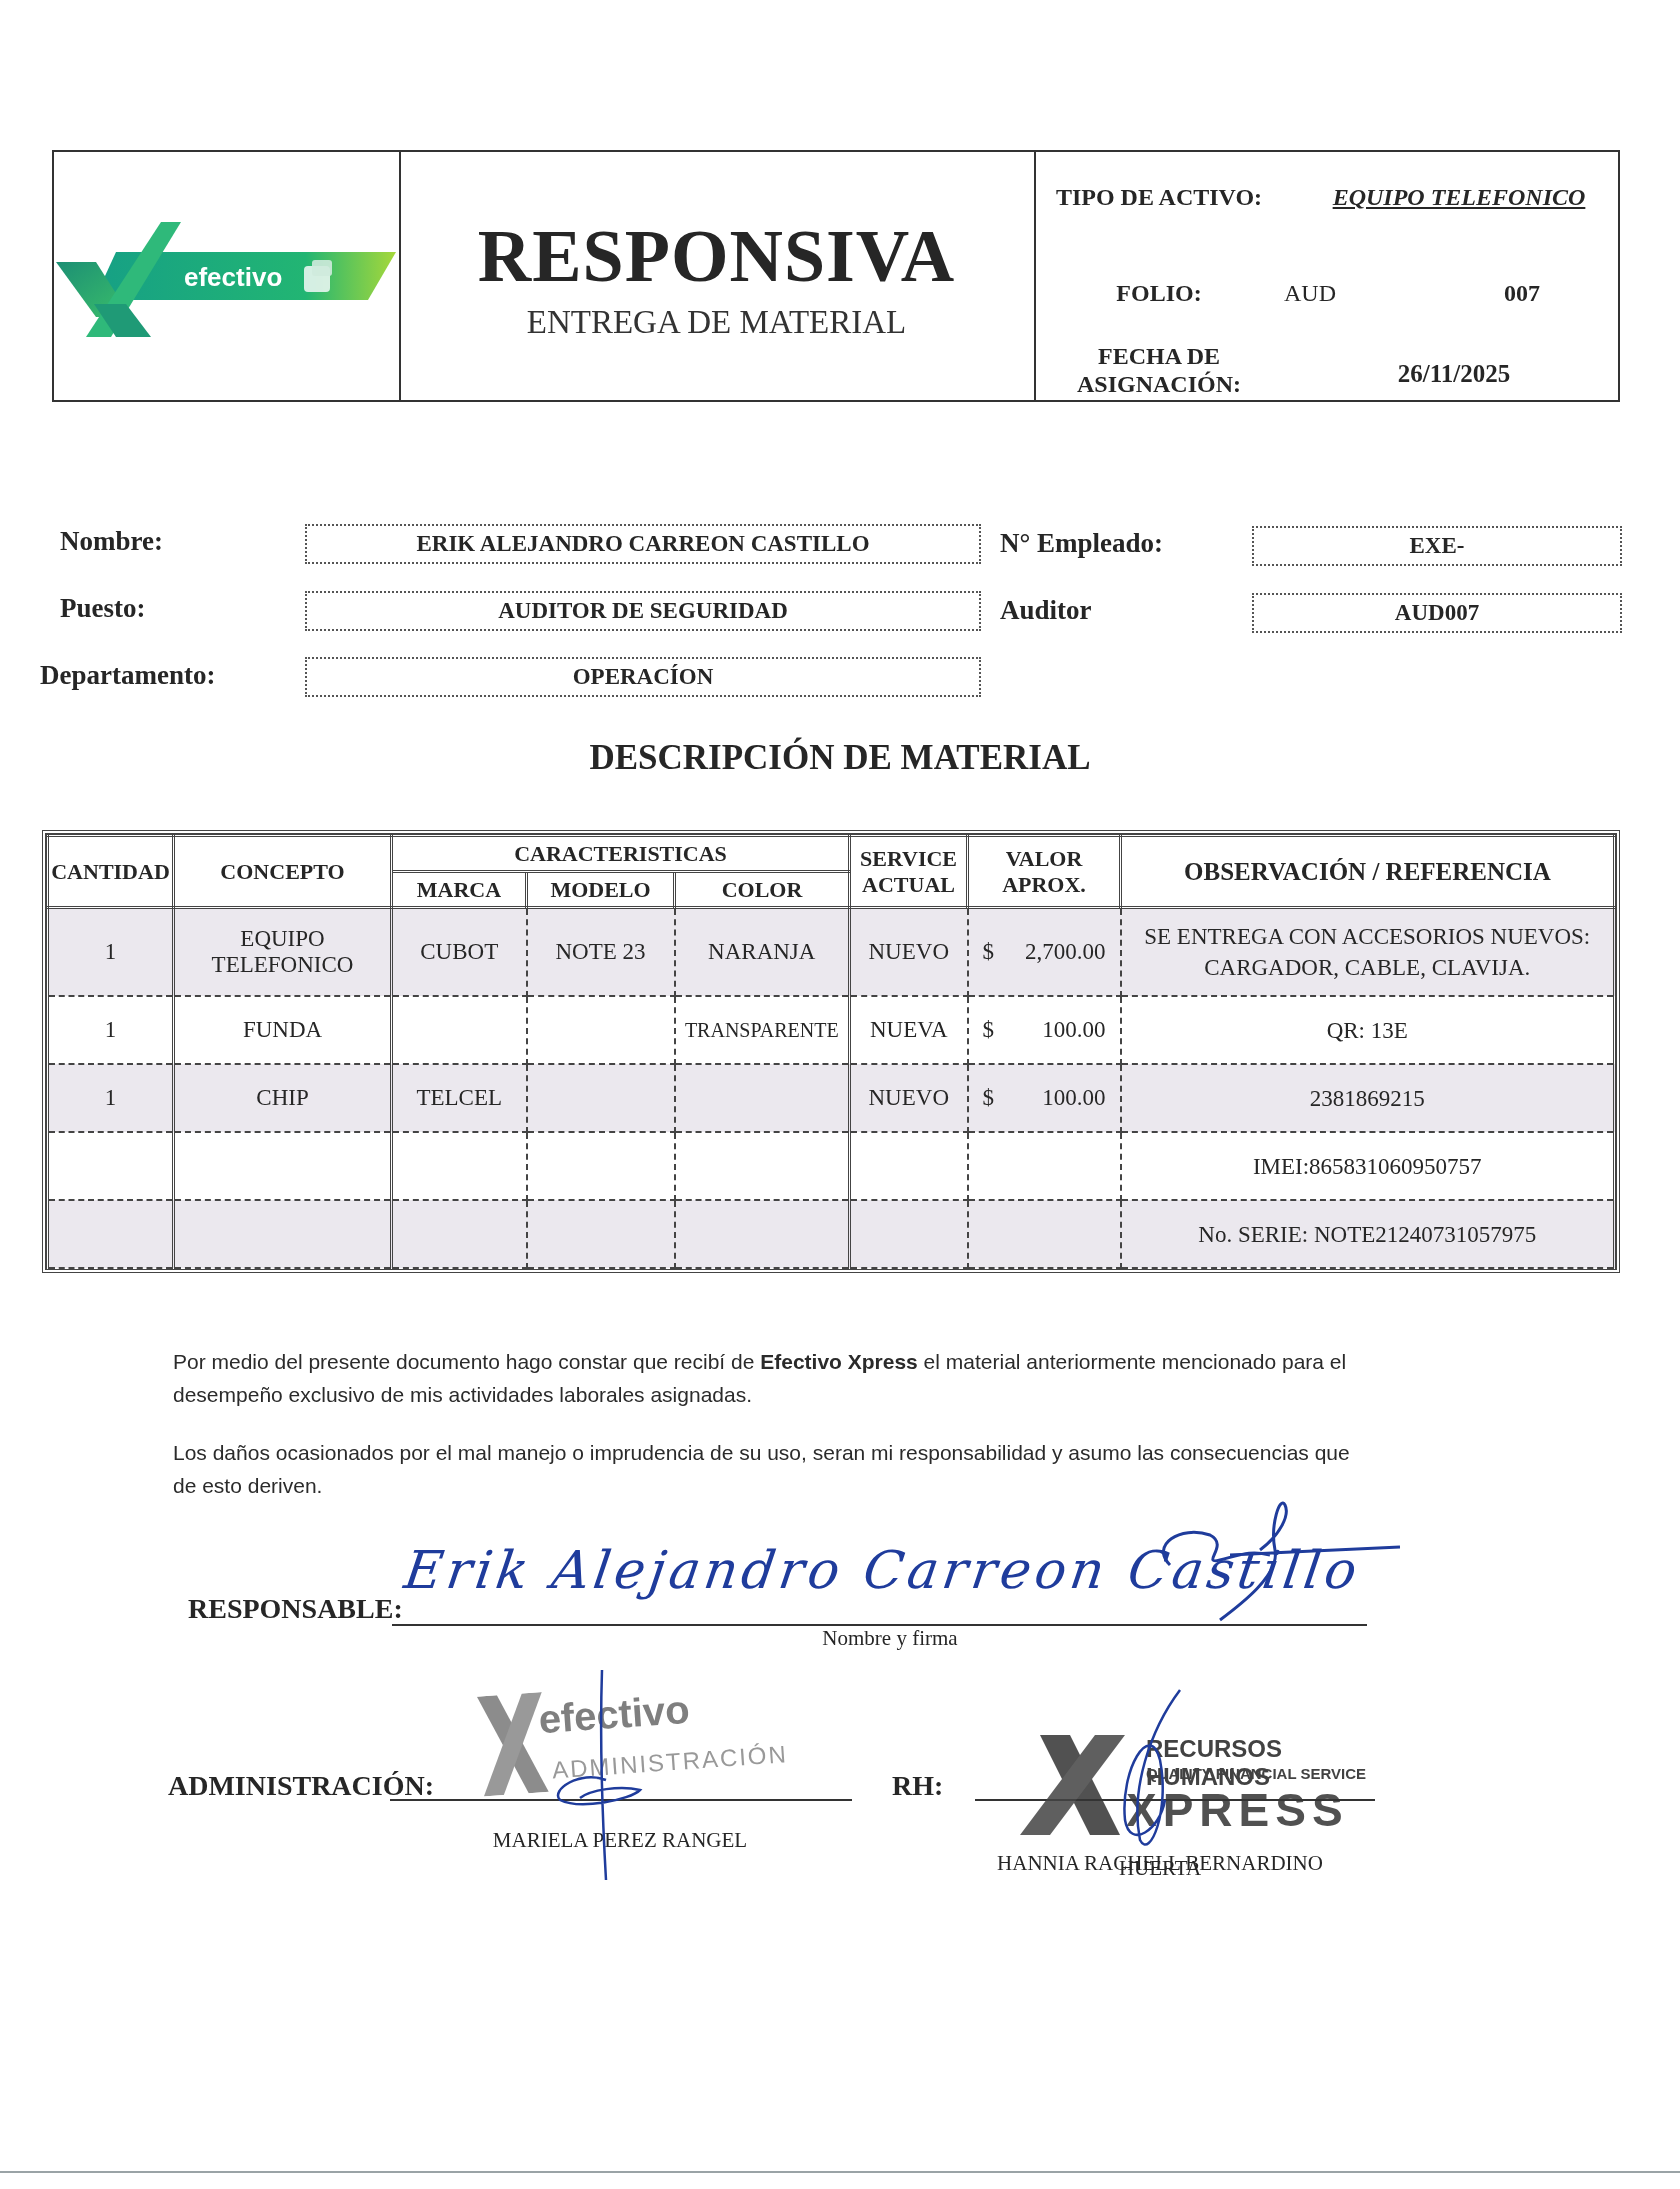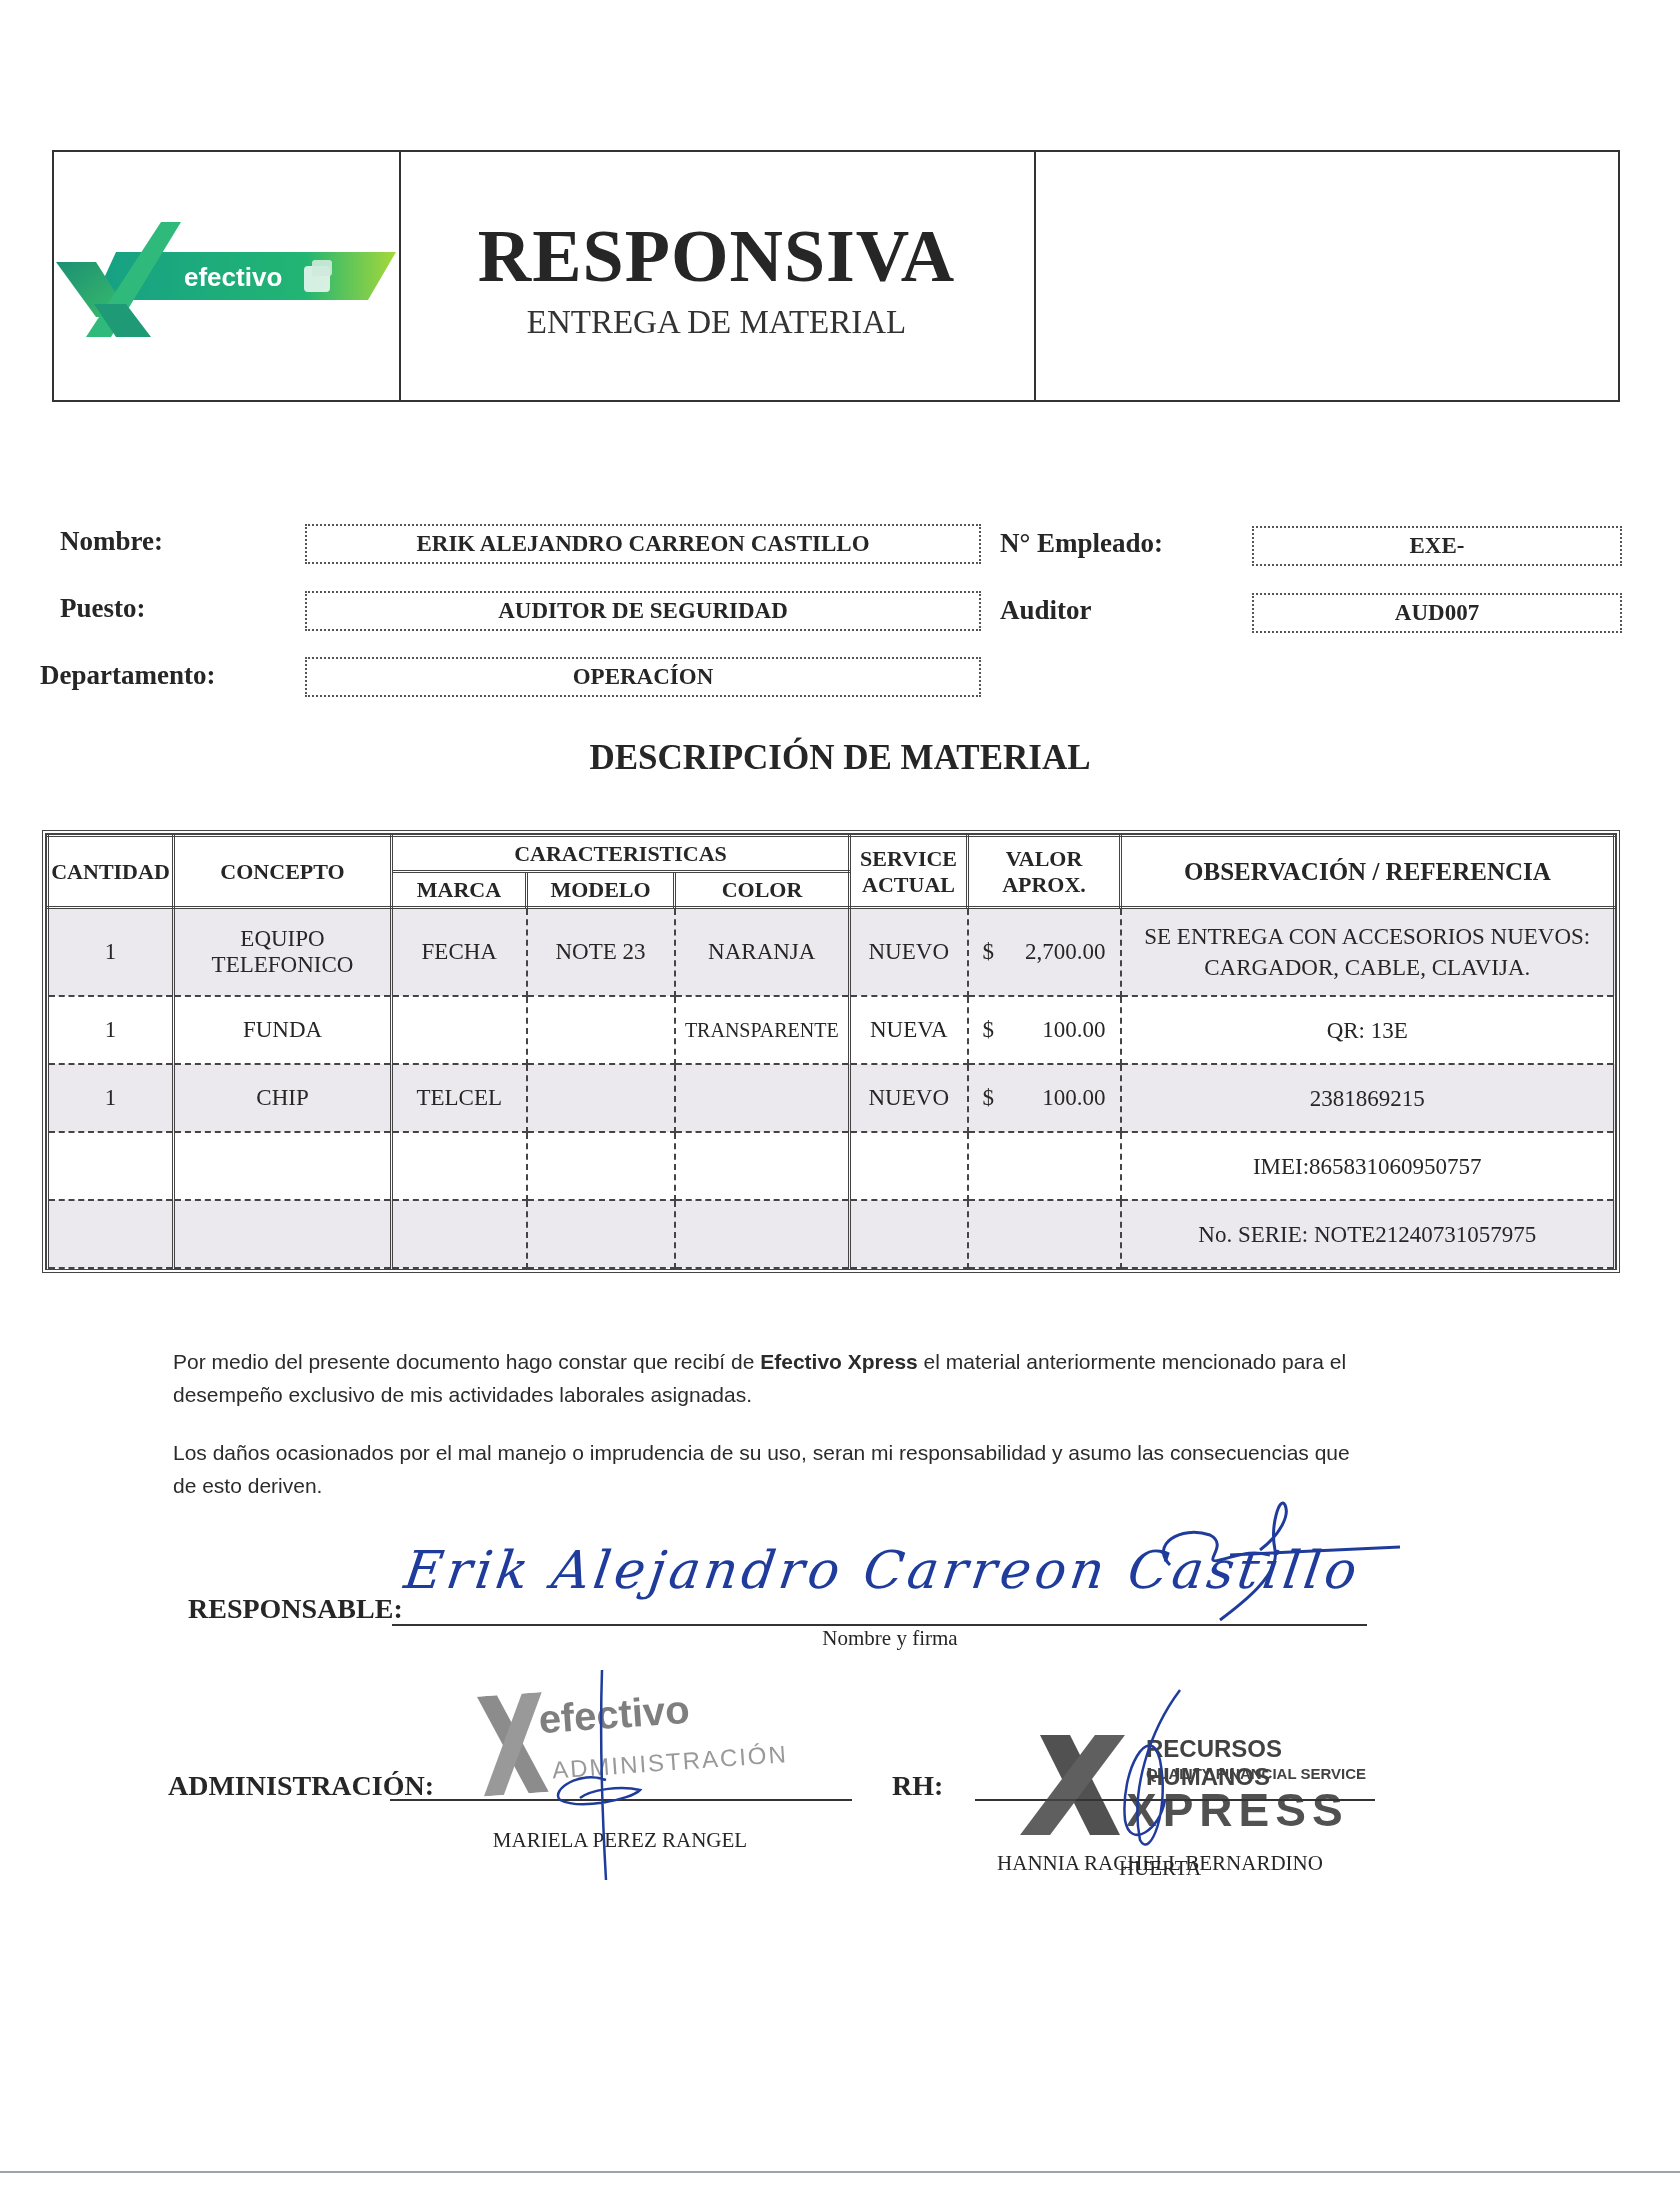--- a/index.html
+++ b/index.html
@@ -68,20 +68,32 @@
       <text x="128" y="64" font-family="Liberation Sans, DejaVu Sans, sans-serif" font-size="26" font-weight="bold" fill="#ffffff">efectivo</text>
       <g>
         <rect x="248" y="44" width="26" height="26" rx="4" fill="#e8f5ef" opacity="0.9"></rect>
         <rect x="256" y="38" width="20" height="16" rx="3" fill="#cfeadd" opacity="0.9"></rect>
       </g>
     </svg>
   </div>
   <div class="abs c2">
     <div class="abs title">RESPONSIVA</div>
     <div class="abs subtitle">ENTREGA DE MATERIAL</div>
+  </div>
+  <div class="abs" style="left:980px; top:0; width:584px; height:248px;">
+    <div class="abs lbl-r" style="left:20px; top:32px; width:210px;">TIPO DE ACTIVO:</div>
+    <div class="abs" style="left:290px; top:32px; width:270px; text-align:center; font-size:24px; font-weight:bold; font-style:italic; text-decoration:underline;">EQUIPO TELEFONICO</div>
+    <div class="abs lbl-r" style="left:20px; top:128px; width:210px;">FOLIO:</div>
+    <div class="abs" style="left:250px; top:128px; font-size:24px;">AUD</div>
+    <div class="abs" style="left:470px; top:128px; font-size:24px; font-weight:bold;">007</div>
+    <div class="abs lbl-r" style="left:20px; top:190px; width:210px; line-height:28px;">
+      <div>FECHA DE</div>
+      <div>ASIGNACIÓN:</div>
+    </div>
+    <div class="abs" style="left:300px; top:208px; width:240px; text-align:center; font-size:25px; font-weight:bold;">26/11/2025</div>
   </div>
 </div>
 
 <div class="abs flabel" style="left:60px; top:526px; width:180px;">Nombre:</div>
 <div class="abs fbox" style="left:305px; top:524px; width:676px;">ERIK ALEJANDRO CARREON CASTILLO</div>
 <div class="abs flabel" style="left:1000px; top:528px; width:210px;">N° Empleado:</div>
 <div class="abs fbox" style="left:1252px; top:526px; width:370px;">EXE-</div>
 
 <div class="abs flabel" style="left:60px; top:593px; width:172px;">Puesto:</div>
 <div class="abs fbox" style="left:305px; top:591px; width:676px;">AUDITOR DE SEGURIDAD</div>
@@ -126,21 +138,21 @@
         <th>COLOR</th>
       </tr>
     </thead>
     <tbody id="tbody">
         <tr class="shade row1">
           <td class="solidL">1</td>
           <td class="solidL">
             <div>EQUIPO</div>
             <div>TELEFONICO</div>
           </td>
-          <td class="solidL">FECHA</td>
+          <td class="solidL">CUBOT</td>
           <td>NOTE 23</td>
           <td class="solidR">NARANJA</td>
           <td class="solidL">NUEVO</td>
           <td>
             <div class="val">
               <span>$</span>
               <span>2,700.00</span>
             </div>
           </td>
           <td class="solidR obs">

